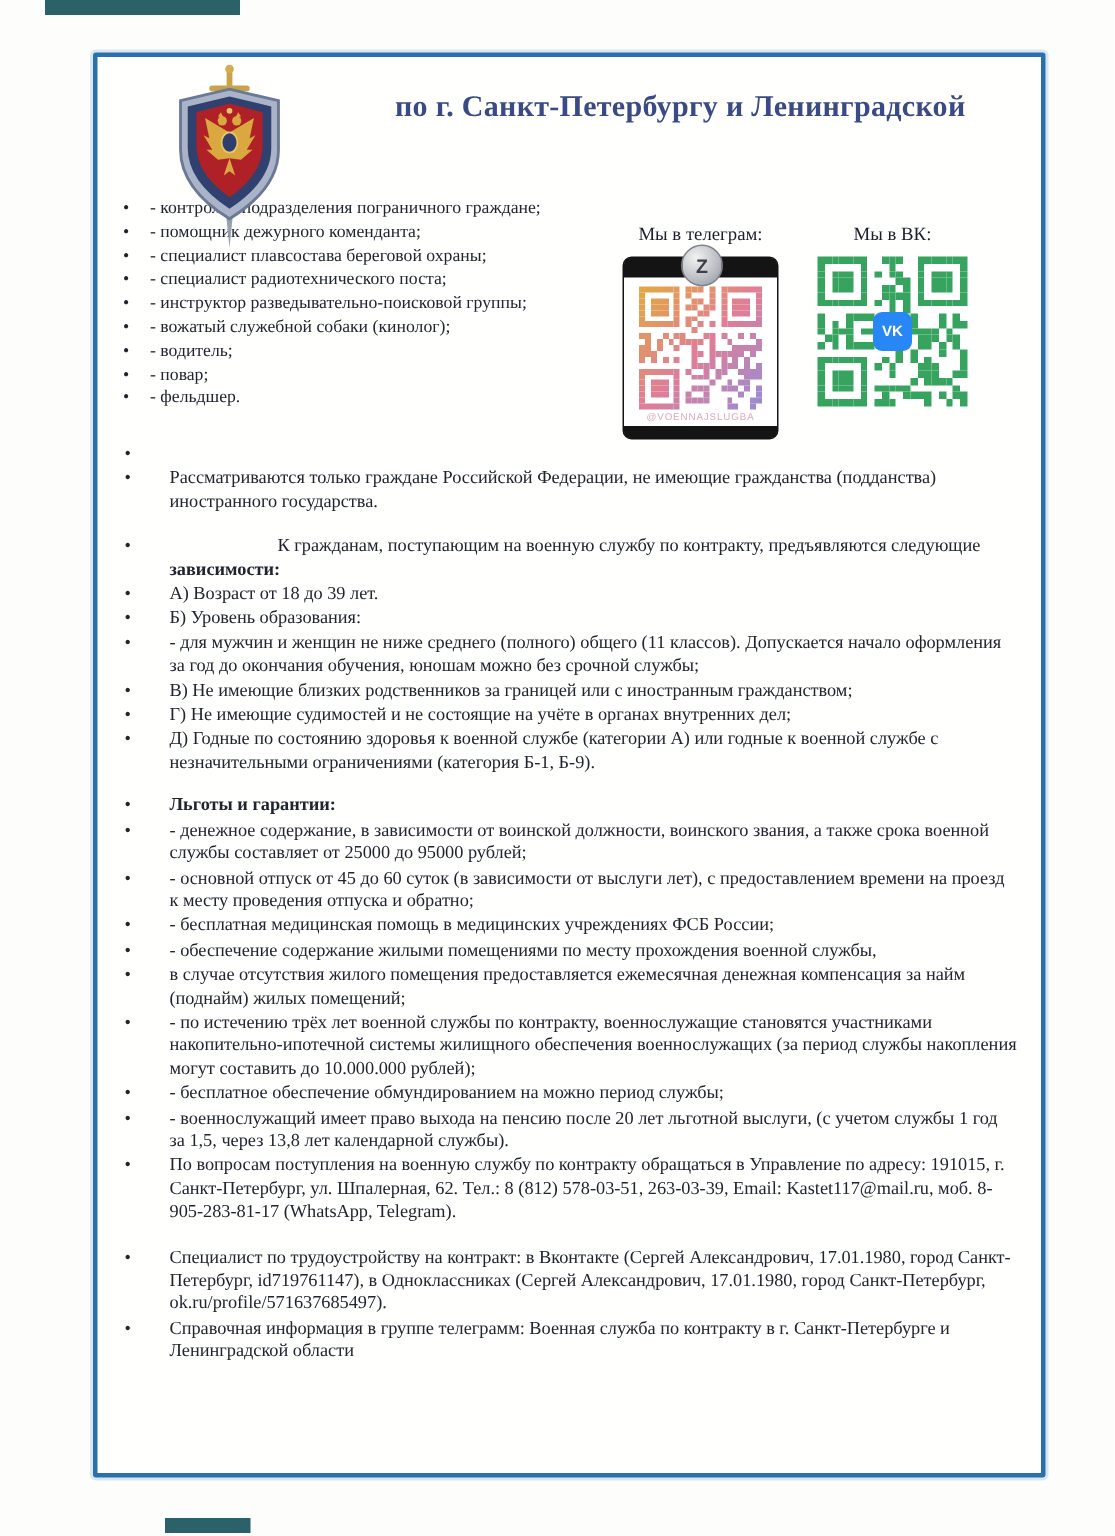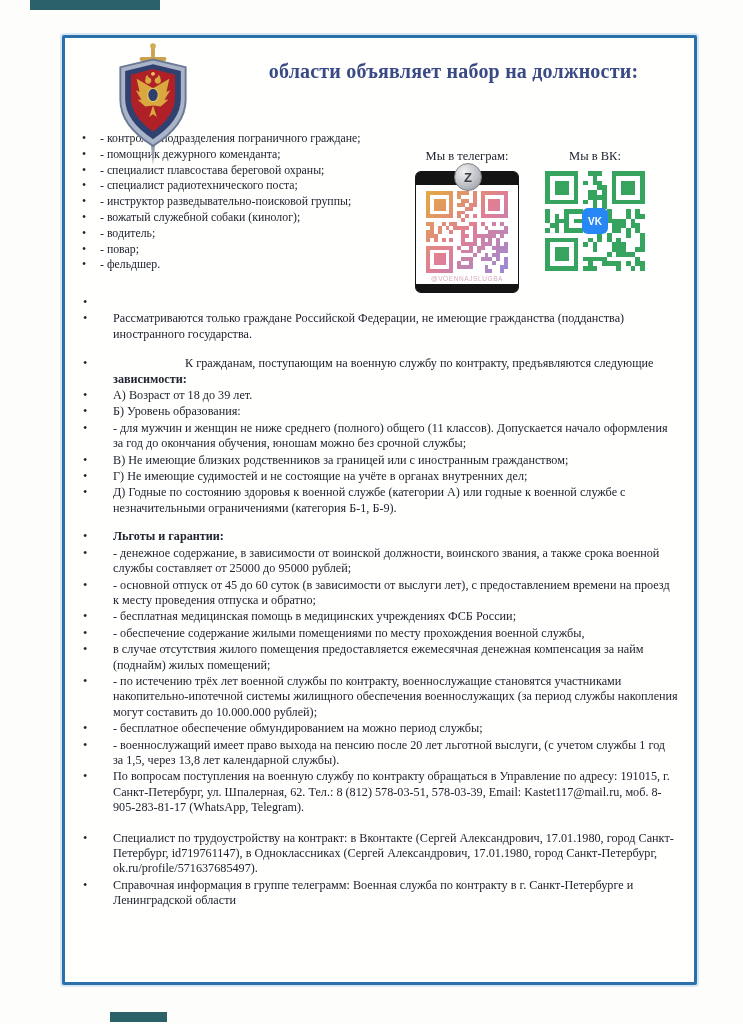--- a/index.html
+++ b/index.html
@@ -88,21 +88,21 @@
         <circle cx="55" cy="40" r="3.2" fill="#d9a93f"></circle>
         <path d="M44 34 L46 38 L42 37 Z" fill="#d9a93f"></path>
         <path d="M56 34 L54 38 L58 37 Z" fill="#d9a93f"></path>
         <circle cx="50" cy="33" r="2" fill="#e8c667"></circle>
         <path d="M50 66 L46 78 L50 75 L54 78 Z" fill="#d9a93f"></path>
         <ellipse cx="50" cy="55" rx="5.5" ry="7" fill="#2e3f6e" stroke="#e8c667" stroke-width="1.2"></ellipse>
       </svg>
     </div>
 
     <div class="title">
-      <div>области объявляет набор на должности:</div>
+      <div>по г. Санкт-Петербургу и Ленинградской</div>
     </div>
 
     <div class="mid-row">
       <div class="positions" id="positions">
           <div class="pitem">
             <span class="blt">•</span>
             <span class="ptext">- контролёр подразделения  пограничного граждане;</span>
           </div>
           <div class="pitem">
             <span class="blt">•</span>
@@ -664,21 +664,21 @@
         <div class="bi">
           <span class="blt">•</span>
           <div class="btx">- бесплатное обеспечение обмундированием  на можно период службы;</div>
         </div>
         <div class="bi">
           <span class="blt">•</span>
           <div class="btx">- военнослужащий  имеет право выхода на пенсию после 20 лет льготной выслуги, (с учетом службы 1 год за 1,5,  через 13,8 лет календарной службы).</div>
         </div>
         <div class="bi">
           <span class="blt">•</span>
-          <div class="btx">По вопросам поступления  на военную  службу по контракту обращаться в Управление по  адресу: 191015,  г.  Санкт-Петербург, ул.  Шпалерная,  62.  Тел.: 8 (812) 578-03-51,  578-03-39,  Email: Kastet117@mail.ru,  моб. 8-905-283-81-17  (WhatsApp, Telegram).</div>
+          <div class="btx">По вопросам поступления  на военную  службу по контракту обращаться в Управление по  адресу: 191015,  г.  Санкт-Петербург, ул.  Шпалерная,  62.  Тел.: 8 (812) 578-03-51,  263-03-39,  Email: Kastet117@mail.ru,  моб. 8-905-283-81-17  (WhatsApp, Telegram).</div>
         </div>
         <div class="spacer" style="height: 14px;"></div>
         <div class="bi">
           <span class="blt">•</span>
           <div class="btx">Специалист  по  трудоустройству на контракт:  в Вконтакте (Сергей Александрович, 17.01.1980,  город Санкт-Петербург, id719761147),   в Одноклассниках  (Сергей  Александрович, 17.01.1980,  город  Санкт-Петербург, ok.ru/profile/571637685497).</div>
         </div>
         <div class="bi">
           <span class="blt">•</span>
           <div class="btx">Справочная информация в группе  телеграмм: Военная служба по контракту в г. Санкт-Петербурге и Ленинградской  области</div>
         </div>

